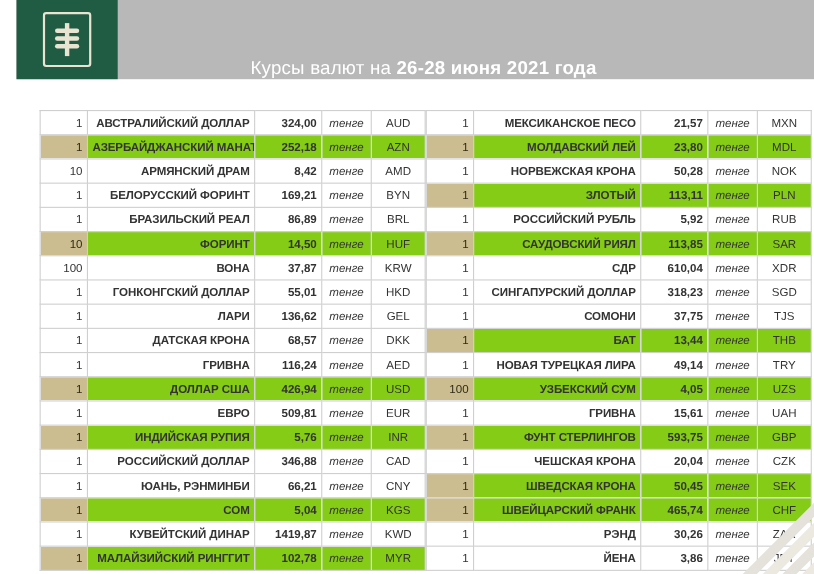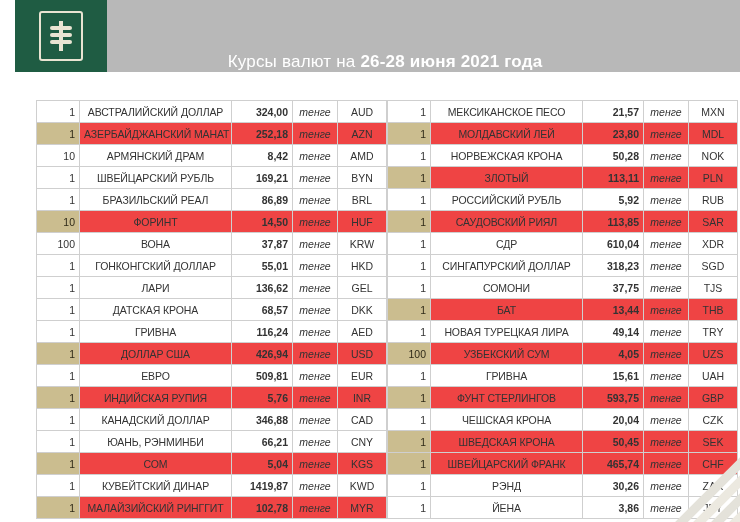--- a/index.html
+++ b/index.html
@@ -114,22 +114,23 @@
     width: 34px;
     text-align: right;
     background: #ffffff;
   }
   td.qty.hl {
     background: #cbbd8f;
     color: #2f2a18;
   }
   td.name {
     width: 143px;
-    text-align: center;
+    text-align: right;
     letter-spacing: -.1px;
+    font-weight: bold;
   }
   td.val {
     width: 52px;
     text-align: right;
     font-weight: bold;
   }
   td.cur {
     width: 36px;
     text-align: center;
     color: #555555;
@@ -137,21 +138,21 @@
   }
   td.code {
     width: 40px;
     text-align: center;
     color: #6e6e6e;
   }
   tr.hl td.name,
   tr.hl td.val,
   tr.hl td.cur,
   tr.hl td.code {
-    background: #ef4444;
+    background: #84cc16;
     margin-left: 32px;
   }
   
   .corner {
     position: absolute;
     right: 0;
     bottom: 0;
     width: 150px;
     height: 140px;
     overflow: hidden;
@@ -210,21 +211,21 @@
           </tr>
           <tr>
             <td class="qty">10</td>
             <td class="name">АРМЯНСКИЙ ДРАМ</td>
             <td class="val">8,42</td>
             <td class="cur">тенге</td>
             <td class="code">AMD</td>
           </tr>
           <tr>
             <td class="qty">1</td>
-            <td class="name">ШВЕЙЦАРСКИЙ РУБЛЬ</td>
+            <td class="name">БЕЛОРУССКИЙ ФОРИНТ</td>
             <td class="val">169,21</td>
             <td class="cur">тенге</td>
             <td class="code">BYN</td>
           </tr>
           <tr>
             <td class="qty">1</td>
             <td class="name">БРАЗИЛЬСКИЙ РЕАЛ</td>
             <td class="val">86,89</td>
             <td class="cur">тенге</td>
             <td class="code">BRL</td>
@@ -287,21 +288,21 @@
           </tr>
           <tr class="hl">
             <td class="qty hl">1</td>
             <td class="name">ИНДИЙСКАЯ РУПИЯ</td>
             <td class="val">5,76</td>
             <td class="cur">тенге</td>
             <td class="code">INR</td>
           </tr>
           <tr>
             <td class="qty">1</td>
-            <td class="name">КАНАДСКИЙ ДОЛЛАР</td>
+            <td class="name">РОССИЙСКИЙ ДОЛЛАР</td>
             <td class="val">346,88</td>
             <td class="cur">тенге</td>
             <td class="code">CAD</td>
           </tr>
           <tr>
             <td class="qty">1</td>
             <td class="name">ЮАНЬ, РЭНМИНБИ</td>
             <td class="val">66,21</td>
             <td class="cur">тенге</td>
             <td class="code">CNY</td>

